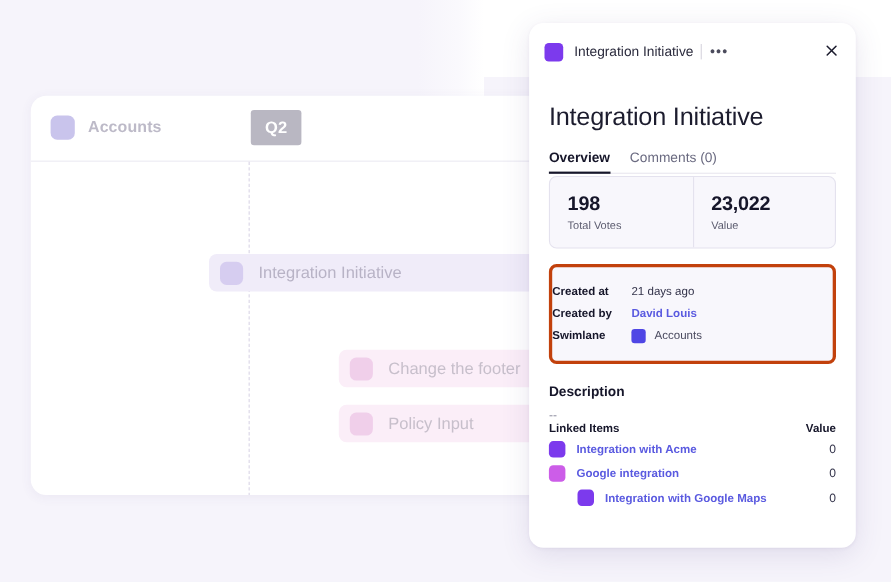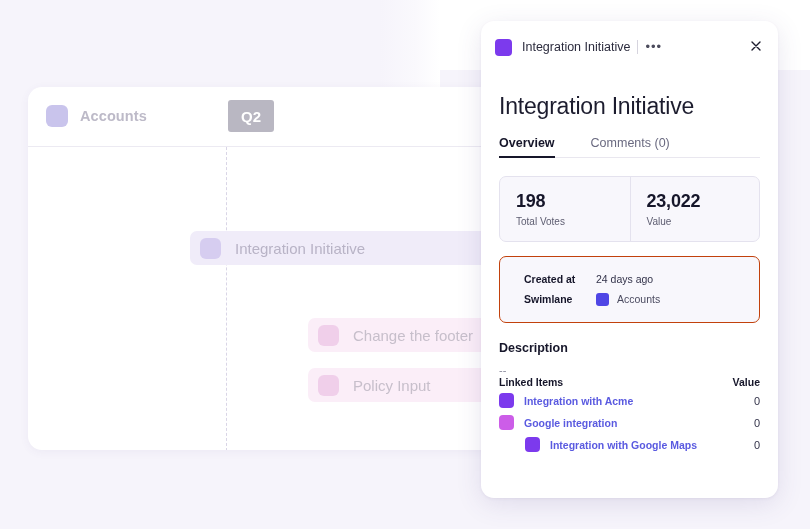--- a/index.html
+++ b/index.html
@@ -231,21 +231,21 @@
   #panel-title {
     font-size: 23px;
     font-weight: 400;
     color: #1c1c2e;
     letter-spacing: -0.2px;
     margin: 20px 0 0 0;
     line-height: 1.15;
   }
   #tabs {
     display: flex;
-    gap: 36px;
+    gap: 18px;
     margin-top: 17px;
     border-bottom: 1px solid #e9e7ef;
   }
   .tab {
     font-size: 12.5px;
     color: #6a6a80;
     padding-bottom: 7px;
     cursor: pointer;
     position: relative;
   }
@@ -257,21 +257,21 @@
     content: "";
     position: absolute;
     left: 0;
     right: 0;
     bottom: -1px;
     height: 2px;
     background: #16162a;
   }
   #stats-card {
     display: flex;
-    margin-top: 18px;
+    margin-top: 2px;
     border: 1px solid #e4e2ee;
     border-radius: 7px;
     background: #f8f7fc;
     overflow: hidden;
     justify-content: flex-end;
   }
   .stat {
     flex: 1 1 50%;
     padding: 14px 0 14px 16px;
     box-sizing: border-box;
@@ -285,24 +285,24 @@
     color: #16162a;
     letter-spacing: -0.2px;
   }
   .stat-label {
     margin-top: 4px;
     font-size: 10px;
     color: #5d5d70;
   }
   #meta-card {
     margin-top: 14px;
-    border: 1px solid #c2410c;
+    border: 3px solid #c2410c;
     border-radius: 7px;
     background: #f8f7fc;
-    padding: 12px 16px 13px 24px;
+    padding: 12px 16px 13px 0;
   }
   .meta-row {
     display: flex;
     align-items: center;
     height: 20px;
   }
   .meta-key {
     width: 72px;
     flex: none;
     font-size: 10.5px;
@@ -453,21 +453,25 @@
         </div>
         <div class="stat">
           <div class="stat-value">23,022</div>
           <div class="stat-label">Value</div>
         </div>
       </div>
 
       <div id="meta-card">
         <div class="meta-row">
           <div class="meta-key">Created at</div>
-          <div class="meta-val">24 days ago</div>
+          <div class="meta-val">21 days ago</div>
+        </div>
+        <div class="meta-row">
+          <div class="meta-key">Created by</div>
+          <div class="meta-val link">David Louis</div>
         </div>
         <div class="meta-row">
           <div class="meta-key">Swimlane</div>
           <div class="meta-val">
             <span class="meta-swatch" style="background: rgb(79, 70, 229);"></span>
             <span class="sw-text">Accounts</span>
           </div>
         </div>
       </div>
 

